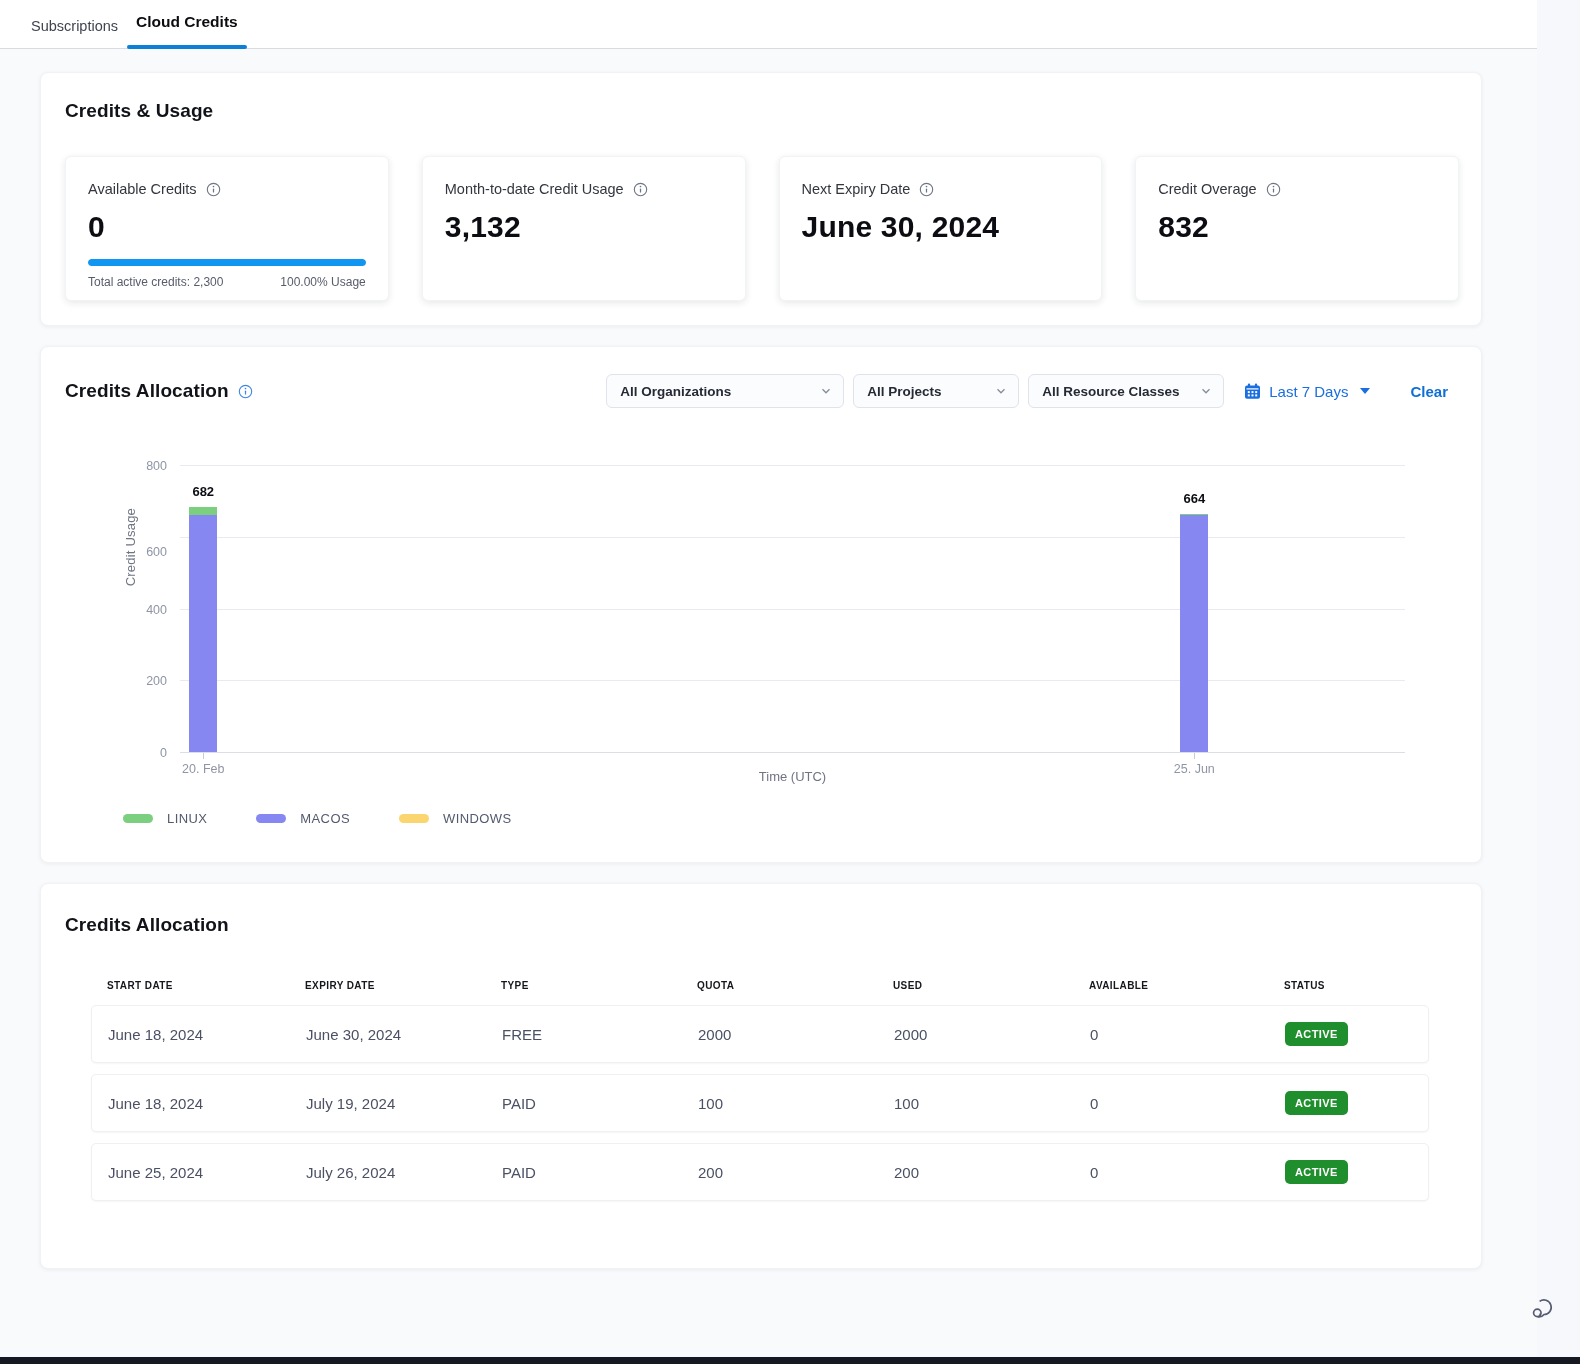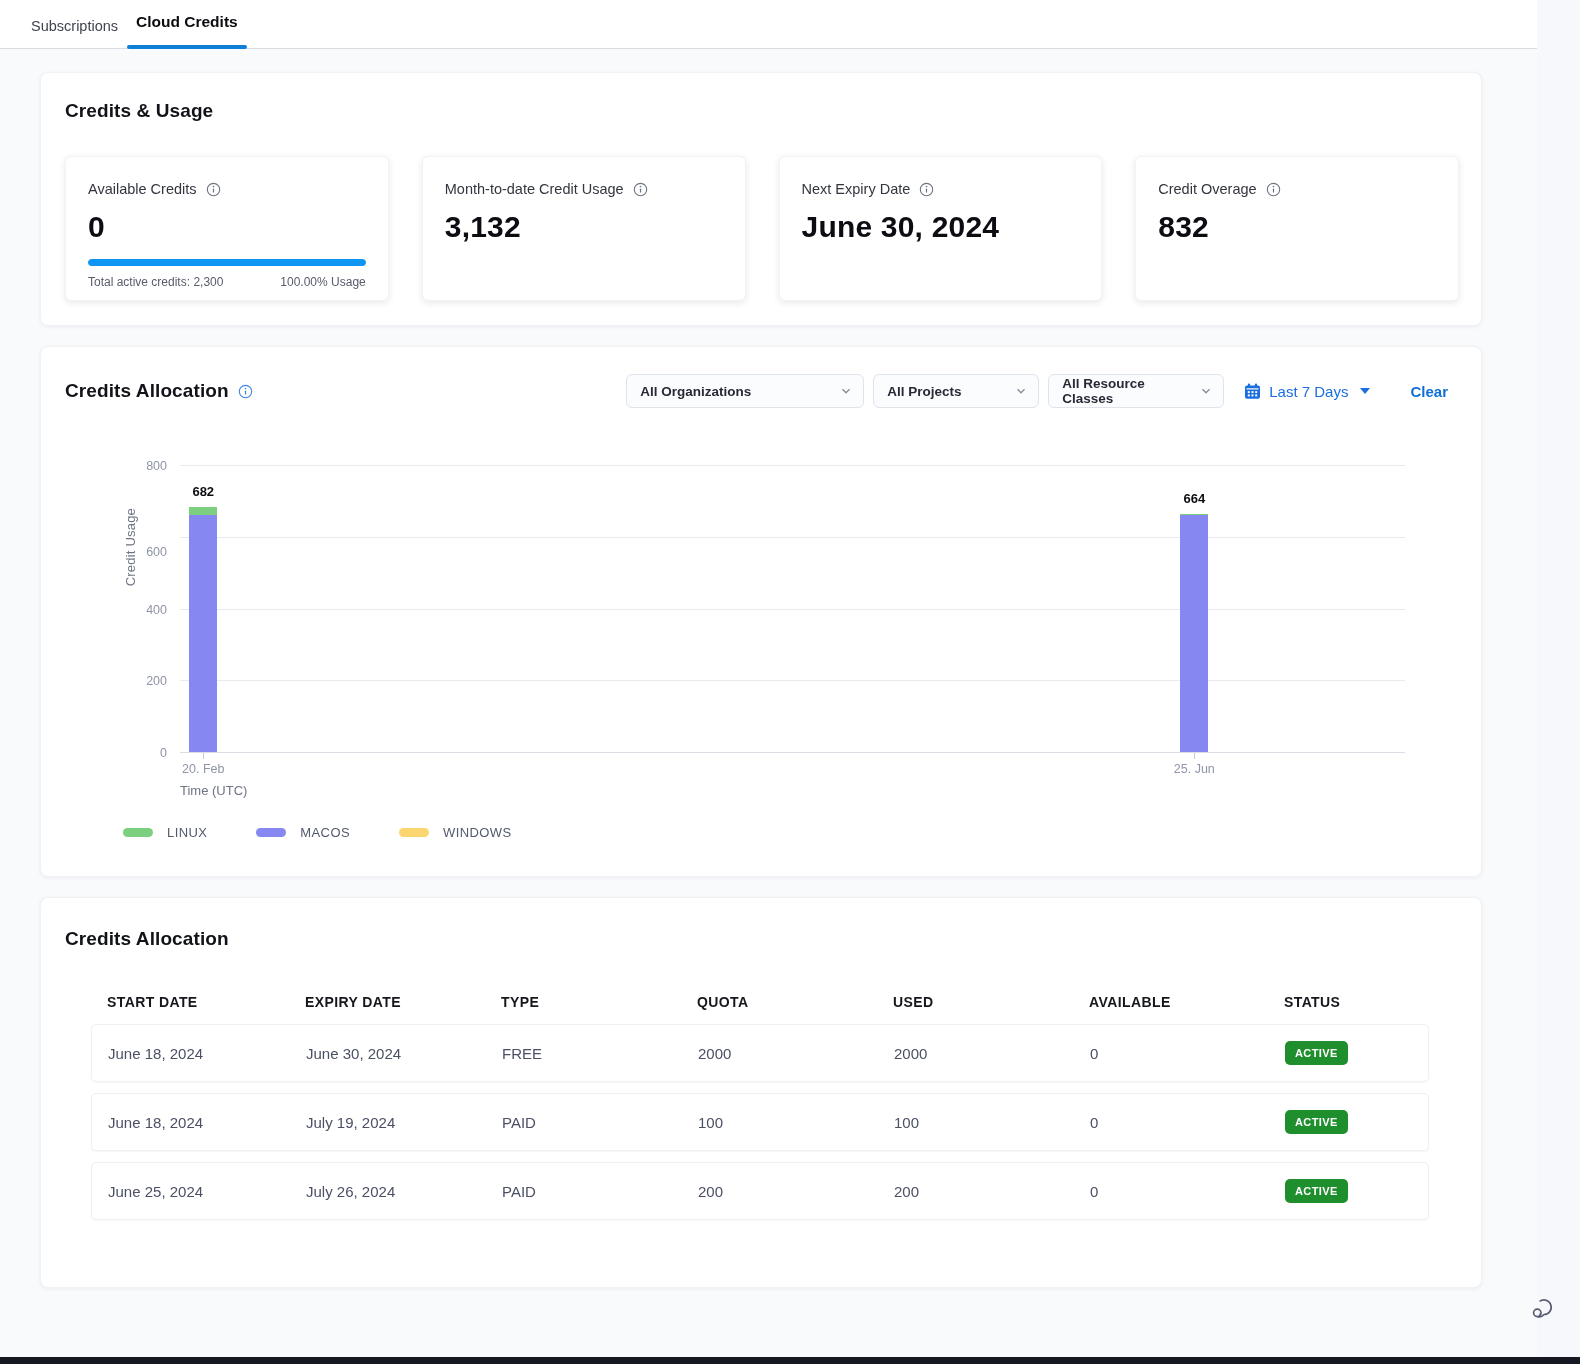--- a/index.html
+++ b/index.html
@@ -32,50 +32,50 @@
   .progress-fill { height:100%; background:#0f96f2; border-radius:4px; }
   .stat-footer { display:flex; justify-content:space-between; margin-top:9px; font-size:12px; color:#575c6b; }
 
   
   .breakdown-section { padding:27px 24px 36px; }
   .breakdown-head { display:flex; align-items:center; }
   .breakdown-title-wrap { display:flex; align-items:center; gap:9px; }
   .filters { margin-left:auto; display:flex; align-items:center; }
   .select-box { height:34px; border:1px solid #dfe3ea; background:#fbfcfe; border-radius:6px; display:flex; align-items:center; justify-content:space-between; padding:0 11px 0 13px; font-size:13.5px; font-weight:bold; color:#262a35; cursor:pointer; margin-left:9px; }
   .select-box:first-child { margin-left:0; }
-  .sel-org { width:238px; } .sel-proj { width:166px; } .sel-rc { width:176px; }
+  .sel-org { width:238px; } .sel-proj { width:166px; } .sel-rc { width:196px; }
   .chev { display:inline-flex; margin-left:10px; }
   .daterange { display:flex; align-items:center; gap:8px; color:#1a6ee0; font-size:15px; margin-left:20px; cursor:pointer; }
   .caret-down { width:0; height:0; border-left:5px solid transparent; border-right:5px solid transparent; border-top:6px solid #1a6ee0; margin-left:4px; }
   .clear-link { color:#0e6fd6; font-size:15px; font-weight:bold; margin-left:40px; margin-right:9px; cursor:pointer; }
 
   
   .chart-wrap { position:relative; margin:58px 52px 0 115px; }
   .chart-plot { position:relative; height:287px; width:100%; }
   .gridline { position:absolute; left:0; right:0; height:1px; background:#e9eaf0; }
   .gridline.axisline { background:#dcdee6; }
   .ytick { position:absolute; right:calc(100% + 13px); transform:translateY(50%); font-size:12.5px; color:#8f95a6; }
   .ylabel { position:absolute; left:-57px; top:42px; writing-mode:vertical-rl; transform:rotate(180deg); font-size:13px; color:#6f7484; letter-spacing:.2px; }
   .bar { position:absolute; bottom:1px; width:28px; display:flex; flex-direction:column-reverse; cursor:pointer; }
   .seg { width:100%; }
   .bar-total { position:absolute; transform:translateX(-50%); font-size:13px; font-weight:bold; color:#0c0d12; }
   .xtickmark { position:absolute; top:287px; width:1px; height:6px; background:#c9ccd6; }
   .xtick { position:absolute; top:296px; transform:translateX(-50%); font-size:12.5px; color:#8f95a6; }
-  .xaxis-label { text-align:left; font-size:13px; color:#6f7484; margin-top:30px; }
+  .xaxis-label { text-align:center; font-size:13px; color:#6f7484; margin-top:16px; }
   .chart-legend { display:flex; align-items:center; gap:49px; margin:27px 0 0 58px; }
   .legend-item { display:flex; align-items:center; gap:14px; cursor:pointer; }
   .legend-pill { width:30px; height:9px; border-radius:5px; display:inline-block; }
   .legend-label { font-size:13px; color:#535a6e; letter-spacing:.4px; }
 
   
   .alloc-section { padding:30px 24px 56px; }
   .alloc-table { margin:44px 28px 0 26px; }
   .thead, .trow { display:grid; grid-template-columns:198px 196px 196px 196px 196px 195px 1fr; align-items:center; }
   .thead { padding:0 0 14px 16px; }
-  .th { font-size:14px; font-weight:bold; color:#15171c; letter-spacing:.4px; }
+  .th { font-size:10px; font-weight:bold; color:#15171c; letter-spacing:.4px; }
   .trow { background:#fff; border:1px solid #eef0f4; border-radius:5px; box-shadow:0 1px 2px rgba(22,25,40,.04); height:58px; margin-bottom:11px; padding-left:16px; }
   .tcell { font-size:15px; color:#4b5064; }
   .badge { display:inline-block; background:#1f8e2d; color:#fff; font-size:11px; font-weight:bold; letter-spacing:.4px; padding:6px 10px; border-radius:5px; }
 
   
   .chat-fab { position:absolute; right:24px; bottom:38px; color:#565b6f; cursor:pointer; }
   .bottom-bar { position:absolute; left:0; right:0; bottom:0; height:7px; background:#161822; }
 </style>
 </head>
 <body>

